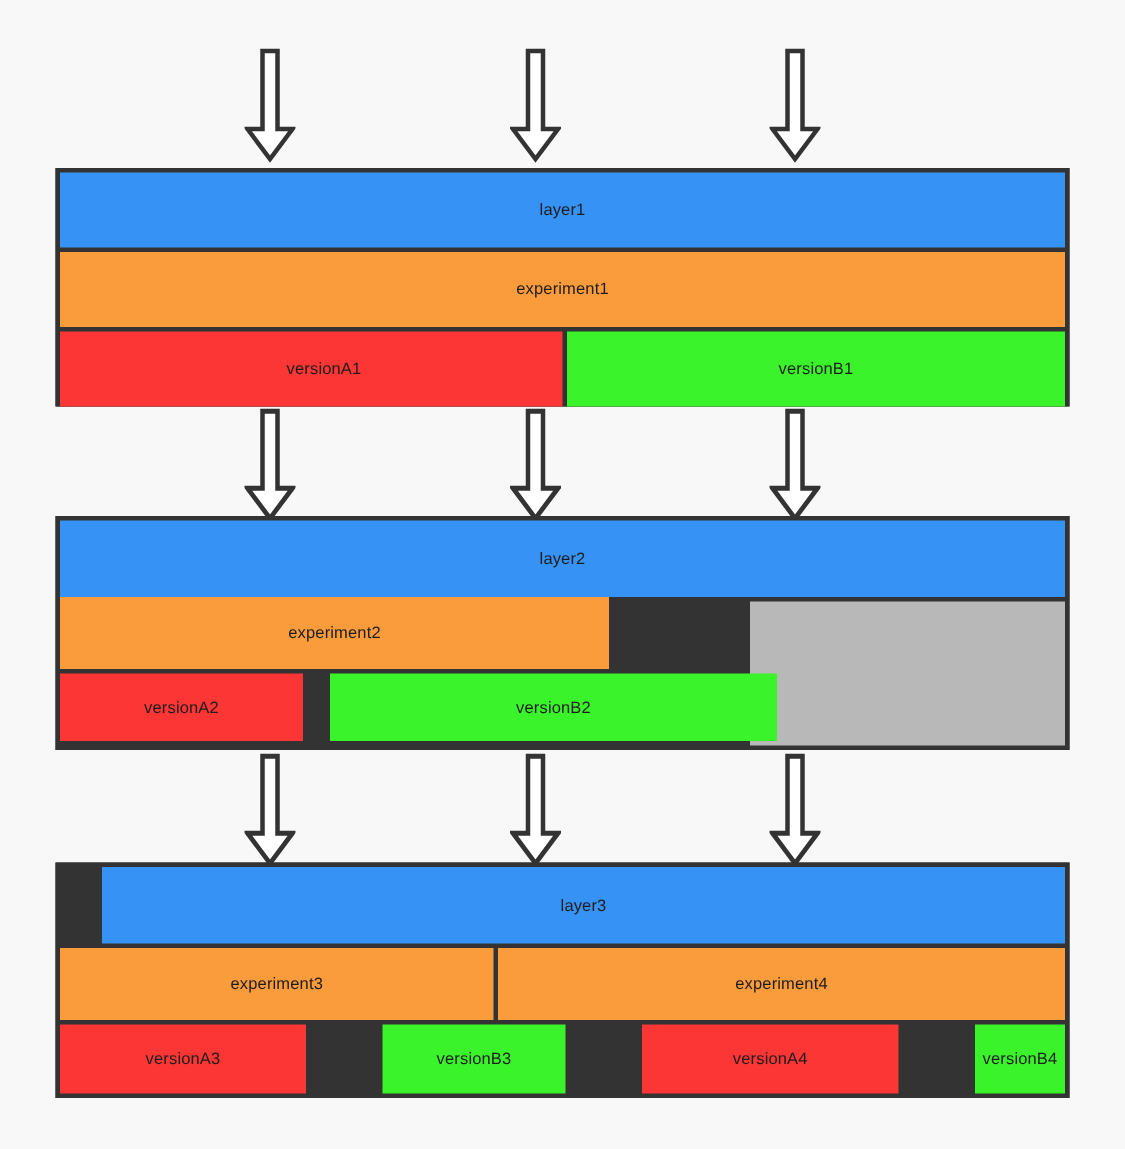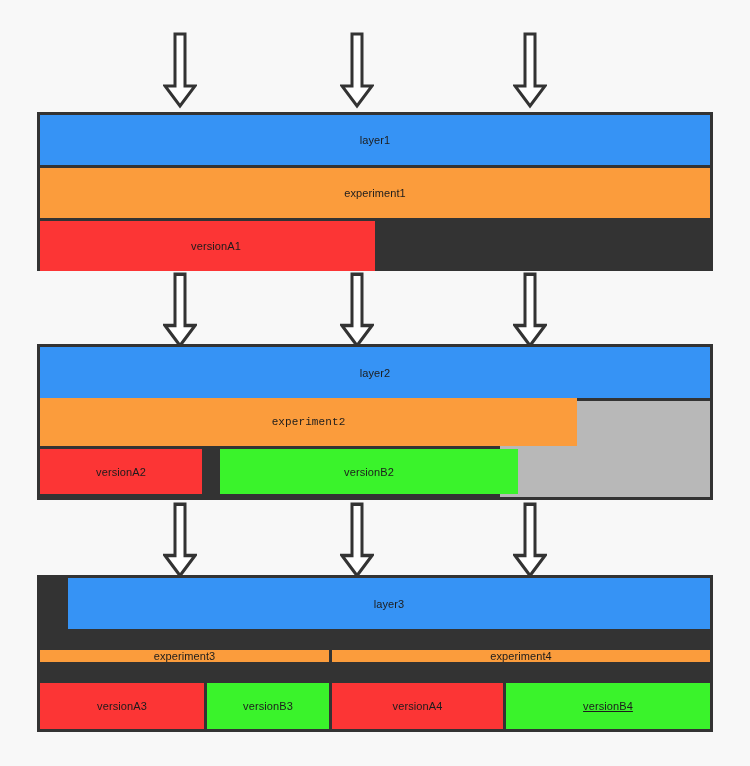--- a/index.html
+++ b/index.html
@@ -98,20 +98,21 @@
   <div class="row">
     <div class="cell cell-layer" style="width:100%;">layer1</div>
   </div>
 
   <div class="row">
     <div class="cell cell-exp" style="width:100%;">experiment1</div>
   </div>
 
   <div class="row">
     <div class="cell cell-verA" style="width:50%;padding-left:17px;">versionA1</div>
+    <div class="cell cell-verB" style="flex:1;">versionB1</div>
   </div>
 </div>
 
 <div class="arrow" style="left:163px; top:272px;">
   <svg viewBox="0 0 34 70" preserveAspectRatio="none">
     <polygon points="12,2 22,2 22,48 32,48 17,66 2,48 12,48" fill="#ffffff" stroke="#333333" stroke-width="3" stroke-linejoin="miter"></polygon>
   </svg>
 </div>
 <div class="arrow" style="left:340px; top:272px;">
   <svg viewBox="0 0 34 70" preserveAspectRatio="none">
@@ -126,21 +127,21 @@
 
 <div class="layer-group" id="layer2-group" style="top:344px; height:156px;">
 
   <div class="row" style="height:51px;">
     <div class="cell cell-layer" style="width:100%;">layer2</div>
   </div>
 
   <div class="unalloc-span" style="top:54px; right:0; width:210px; height:96px;"></div>
 
   <div class="row" style="height:48px;">
-    <div class="cell cell-exp" style="width:537px;font-family:Liberation Mono, monospace;">experiment2</div>
+    <div class="cell cell-exp" style="width:366px;">experiment2</div>
   </div>
 
   <div class="row" style="height:45px;gap:15px;">
     <div class="cell cell-verA" style="width:162px;">versionA2</div>
     <div class="cell cell-verB" style="width:298px;">versionB2</div>
   </div>
 </div>
 
 <div class="arrow" style="left:163px; top:502px;">
   <svg viewBox="0 0 34 70" preserveAspectRatio="none">
@@ -157,24 +158,24 @@
     <polygon points="12,2 22,2 22,48 32,48 17,66 2,48 12,48" fill="#ffffff" stroke="#333333" stroke-width="3" stroke-linejoin="miter"></polygon>
   </svg>
 </div>
 
 <div class="layer-group" id="layer3-group" style="top:575px; height:157px;">
 
   <div class="row" style="height:51px;padding-left:28px;">
     <div class="cell cell-layer" style="width:100%;">layer3</div>
   </div>
 
-  <div class="row" style="height:48px;align-items:center;">
+  <div class="row" style="height:48px;">
     <div class="cell cell-exp" style="width:289px;">experiment3</div>
     <div class="cell cell-exp" style="flex:1;">experiment4</div>
   </div>
 
-  <div class="row" style="height:46px;">
+  <div class="row" style="height:46px;gap:48px;">
     <div class="cell cell-verA" style="width:164px;">versionA3</div>
     <div class="cell cell-verB" style="width:122px;">versionB3</div>
     <div class="cell cell-verA" style="width:171px;">versionA4</div>
-    <div class="cell cell-verB" style="flex:1;text-decoration:underline;">versionB4</div>
+    <div class="cell cell-verB" style="flex:1;">versionB4</div>
   </div>
 </div>
 
 </body></html>

